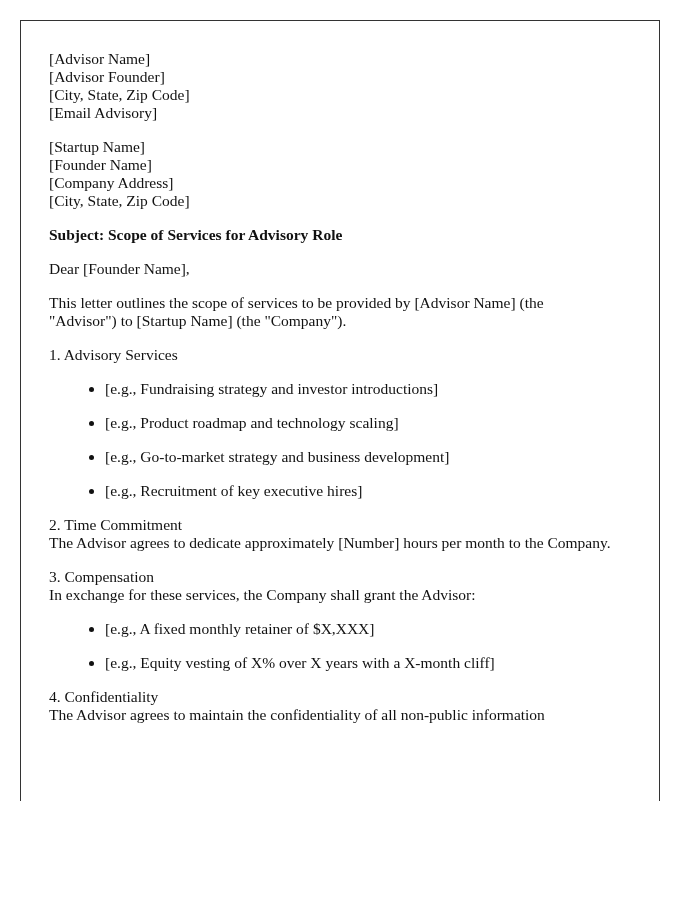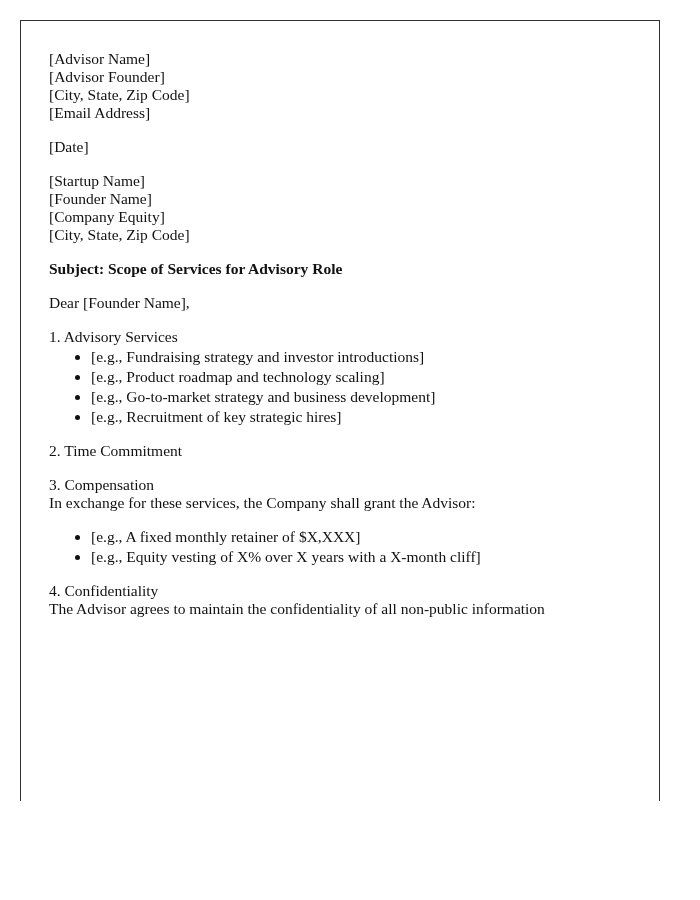--- a/index.html
+++ b/index.html
@@ -11,64 +11,66 @@
       box-sizing: border-box; overflow: hidden;
     }
     .content { position: absolute; left: 28px; top: 29px; width: 600px;
                font-size: 15.5px; line-height: 18px; }
     .block { margin: 0 0 16px 0; }
     .line { display: block; white-space: nowrap; }
     .bold { font-weight: bold; }
     .para { margin: 0 0 16px 0; }
     .section-title { font-weight: normal; display: block; }
     ul { margin: 0 0 16px 0; padding-left: 40px; list-style: disc; }
-    ul li { margin: 2px; }
+    ul li { margin: 16px; }
   </style>
 </head>
 <body>
 
 <div class="page">
   <div class="content">
 
     <div class="block">
       <span class="line">[Advisor Name]</span>
       <span class="line">[Advisor Founder]</span>
       <span class="line">[City, State, Zip Code]</span>
-      <span class="line">[Email Address]</span>
+      <span class="line">[Email Advisory]</span>
     </div>
 
-    <div class="block">
-      <span class="line">[Date]</span>
-    </div>
 
     <div class="block">
       <span class="line">[Startup Name]</span>
       <span class="line">[Founder Name]</span>
-      <span class="line">[Company Equity]</span>
+      <span class="line">[Company Address]</span>
       <span class="line">[City, State, Zip Code]</span>
     </div>
 
     <div class="para bold">Subject: Scope of Services for Advisory Role</div>
 
     <div class="para">Dear [Founder Name],</div>
 
+    <div class="para">
+      <span class="line">This letter outlines the scope of services to be provided by [Advisor Name] (the</span>
+      <span class="line">"Advisor") to [Startup Name] (the "Company").</span>
+    </div>
 
     <div>
       <span class="section-title">1. Advisory Services</span>
       <ul>
         <li>[e.g., Fundraising strategy and investor introductions]</li>
         <li>[e.g., Product roadmap and technology scaling]</li>
         <li>[e.g., Go-to-market strategy and business development]</li>
-        <li>[e.g., Recruitment of key strategic hires]</li>
+        <li>[e.g., Recruitment of key executive hires]</li>
       </ul>
     </div>
 
     <div>
       <span class="section-title">2. Time Commitment</span>
       <div class="para">
+        <span class="line">The Advisor agrees to dedicate approximately [Number] hours per month to the Company.</span>
       </div>
     </div>
 
     <div>
       <span class="section-title">3. Compensation</span>
       <div class="para">
         <span class="line">In exchange for these services, the Company shall grant the Advisor:</span>
       </div>
       <ul>
         <li>[e.g., A fixed monthly retainer of $X,XXX]</li>

